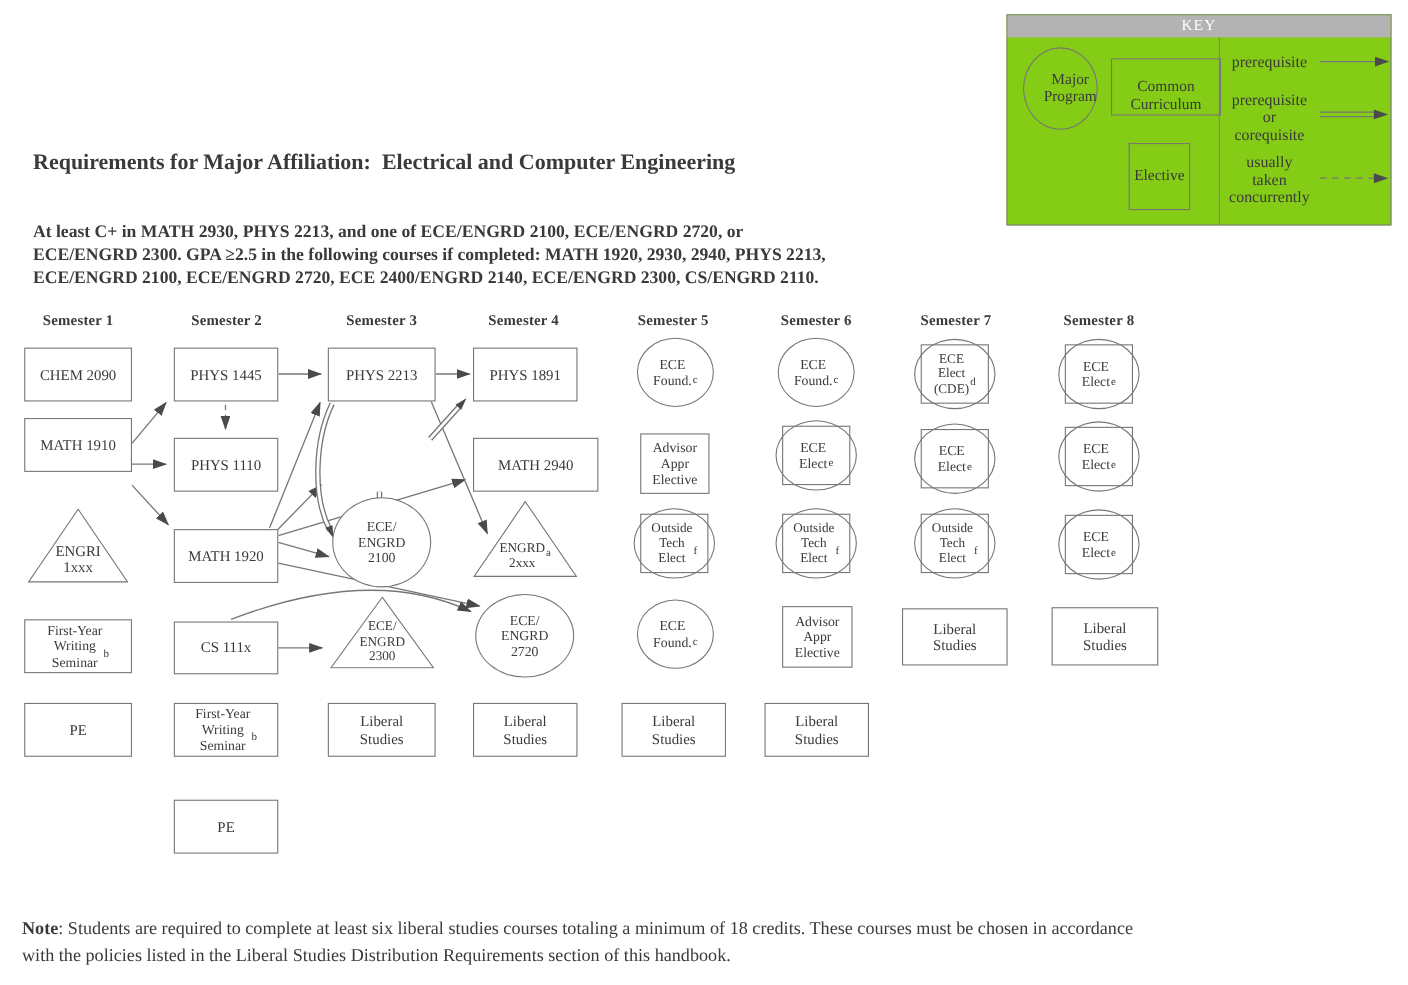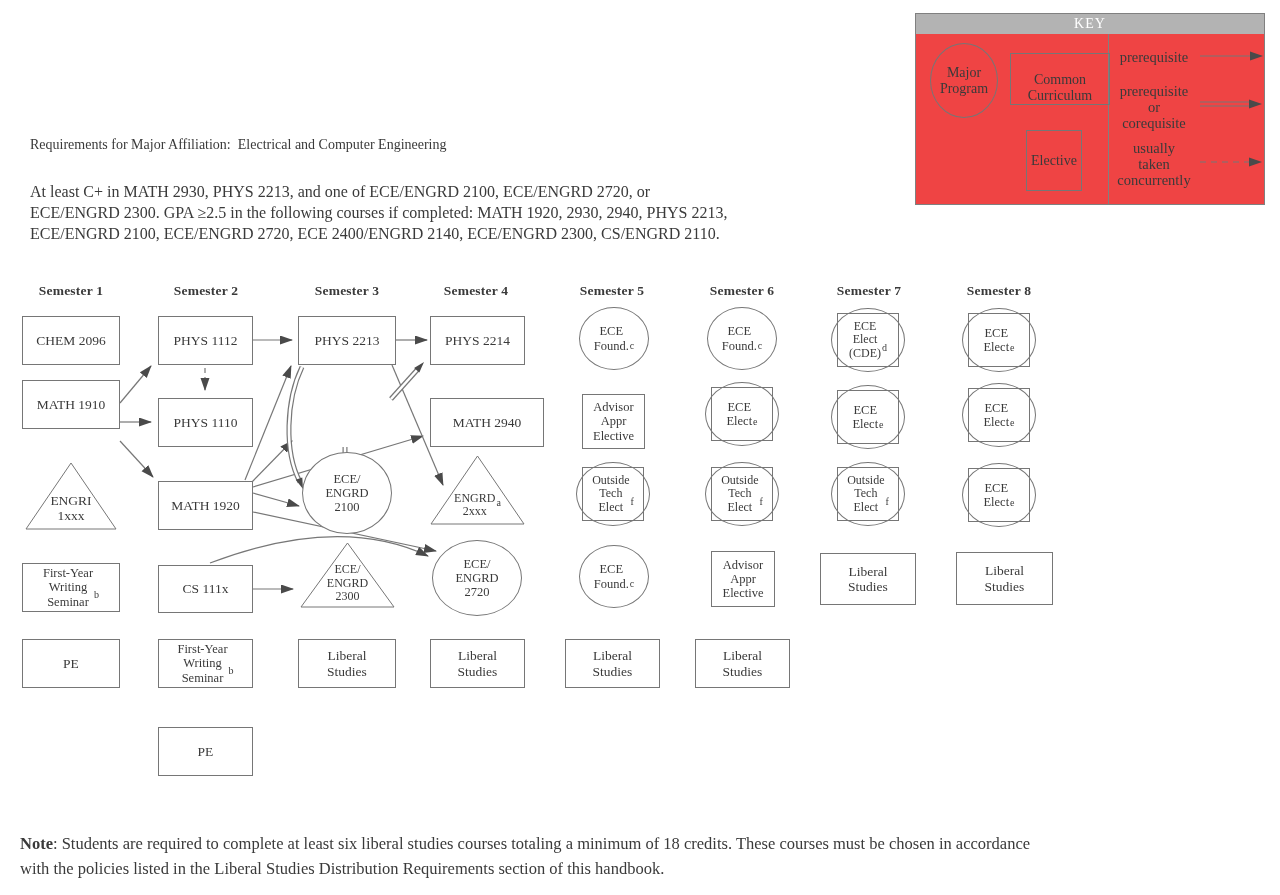--- a/index.html
+++ b/index.html
@@ -1,45 +1,45 @@
 <!DOCTYPE html>
 <html><head>
 <meta charset="utf-8">
 <style>
   html,body{margin:0;padding:0;background:#fff;}
   .canvas{position:relative;width:1280px;height:895px;background:#fff;overflow:hidden;
           font-family:"Liberation Serif",serif;color:#3a3a3a;}
   .abs{position:absolute;}
   .title{left:30px;top:58px;font-size:23px;font-weight:bold;color:#3c3c3c;white-space:nowrap;}
-  .subhead{left:30px;top:137px;font-size:14px;font-weight:normal;white-space:pre;}
-  .para{left:30px;top:181px;font-size:16px;line-height:21px;white-space:pre-line;}
+  .subhead{left:30px;top:137px;font-size:20px;font-weight:bold;white-space:pre;}
+  .para{left:30px;top:200px;font-size:16px;line-height:21px;white-space:pre-line;font-weight:bold;}
   .note{left:20px;top:831px;font-size:16.5px;line-height:25px;white-space:pre-line;}
   .note b{font-weight:bold;text-align:center;}
   .semhead{top:283px;width:120px;text-align:center;font-size:13.5px;font-weight:bold;letter-spacing:.2px;}
   .node{position:absolute;box-sizing:border-box;display:flex;align-items:center;justify-content:center;z-index:2;}
   .rectn{background:#fff;border:1px solid #767676;}
   .circn{background:#fff;border:1px solid #767676;border-radius:50%;}
   .lbl{white-space:pre-line;text-align:center;line-height:1.13;}
   .node sup,.tlabel sup,.clabel sup{font-size:10px;margin-left:1px;align-self:center;position:relative;top:7px;}
   .tlabel sup{top:-3px;}
   .trin{z-index:2;}
   .trin svg{position:absolute;left:0;top:0;width:100%;height:100%;}
   .tlabel{position:absolute;left:0;right:0;display:flex;justify-content:center;z-index:2;}
   .csq .sq{position:absolute;left:7px;right:7px;top:7px;bottom:7px;background:#fff;border:1px solid #767676;}
   .csq .el{position:absolute;left:1px;right:1px;top:2px;bottom:2px;border:1px solid #767676;border-radius:50%;}
   .clabel{position:absolute;inset:0;display:flex;align-items:center;justify-content:center;}
   .fs13{font-size:13.5px;} .fs12{font-size:12.5px;} .fs11{font-size:12px;}
   #arrows{position:absolute;left:0;top:0;z-index:1;}
   
-  .keybox{left:915px;top:13px;width:350px;height:192px;border:1px solid #808080;box-sizing:border-box;background:#ef4444;z-index:2;font-family:Liberation Serif, serif;}
+  .keybox{left:915px;top:13px;width:350px;height:192px;border:1px solid #808080;box-sizing:border-box;background:#84cc16;z-index:2;font-family:Liberation Serif, serif;}
   .keyhead{position:absolute;left:0;top:0;right:0;height:20px;background:#b3b3b3;color:#fff;
            text-align:center;font-size:14px;letter-spacing:1px;line-height:20px;}
   .keydiv{position:absolute;left:192px;top:20px;bottom:0;width:1px;background:#808080;}
   .kcirc{left:14px;top:29px;width:66px;height:73px;border:1px solid #767676;border-radius:50%;
-         display:flex;align-items:center;justify-content:center;}
+         display:flex;align-items:center;justify-content:flex-end;}
   .krect{left:94px;top:39px;width:100px;height:52px;border:1px solid #767676;box-sizing:border-box;
          display:flex;align-items:flex-end;justify-content:center;}
   .ksq{left:110px;top:116px;width:56px;height:61px;border:1px solid #767676;box-sizing:border-box;
        display:flex;align-items:center;justify-content:center;}
   .ktri{left:5px;top:114px;width:78px;height:63px;}
   .klab{width:92px;text-align:center;font-size:14.5px;line-height:1.1;white-space:pre-line;}
   .karrow{position:absolute;}
 </style>
 </head>
 <body>
@@ -130,21 +130,21 @@
       <polygon points="345,464 341.5,454 348.5,454" fill="#4a4a4a"></polygon>
     </g>
     <g>
       <path d="M302,367 C286,400 284,452 300,482" stroke="#777" stroke-width="5" fill="none"></path>
       <path d="M302,367 C286,400 284,452 300,482" stroke="#fff" stroke-width="2.6" fill="none"></path>
       <polygon points="303,489 295.7,479.8 302.3,477.4" fill="#4a4a4a"></polygon>
     </g>
   </svg>
 
   <div class="node rectn fs13" style="left:22px;top:316px;width:98px;height:49px">
-      <span class="lbl">CHEM 2096</span>
+      <span class="lbl">CHEM 2090</span>
     </div>
   <div class="node rectn fs13" style="left:22px;top:380px;width:98px;height:49px">
       <span class="lbl">MATH 1910</span>
     </div>
   <div class="node trin" style="left:25px;top:462px;width:92px;height:68px">
     <svg viewBox="0 0 92 68" preserveAspectRatio="none">
         <polygon points="46,1 1,67 91,67" fill="#fff" stroke="#767676" vector-effect="non-scaling-stroke"></polygon>
       </svg>
     <div class="tlabel" style="bottom:7px">
         <span class="lbl fs13">ENGRI
@@ -155,21 +155,21 @@
       <span class="lbl">First-Year
 Writing
 Seminar</span>
       <sup>b</sup>
     </div>
   <div class="node rectn fs13" style="left:22px;top:639px;width:98px;height:49px">
       <span class="lbl">PE</span>
     </div>
 
   <div class="node rectn fs13" style="left:158px;top:316px;width:95px;height:49px">
-      <span class="lbl">PHYS 1112</span>
+      <span class="lbl">PHYS 1445</span>
     </div>
   <div class="node rectn fs13" style="left:158px;top:398px;width:95px;height:49px">
       <span class="lbl">PHYS 1110</span>
     </div>
   <div class="node rectn fs13" style="left:158px;top:481px;width:95px;height:49px">
       <span class="lbl">MATH 1920</span>
     </div>
   <div class="node rectn fs13" style="left:158px;top:565px;width:95px;height:48px">
       <span class="lbl">CS 111x</span>
     </div>
@@ -200,21 +200,21 @@
 ENGRD
 2300</span>
       </div>
   </div>
   <div class="node rectn fs13" style="left:298px;top:639px;width:98px;height:49px">
       <span class="lbl">Liberal
 Studies</span>
     </div>
 
   <div class="node rectn fs13" style="left:430px;top:316px;width:95px;height:49px">
-      <span class="lbl">PHYS 2214</span>
+      <span class="lbl">PHYS 1891</span>
     </div>
   <div class="node rectn fs13" style="left:430px;top:398px;width:114px;height:49px">
       <span class="lbl">MATH 2940</span>
     </div>
   <div class="node trin" style="left:430px;top:455px;width:95px;height:70px">
     <svg viewBox="0 0 95 70" preserveAspectRatio="none">
         <polygon points="47.5,1 1,69 94,69" fill="#fff" stroke="#767676" vector-effect="non-scaling-stroke"></polygon>
       </svg>
     <div class="tlabel" style="bottom:6px">
         <span class="lbl fs11">ENGRD

